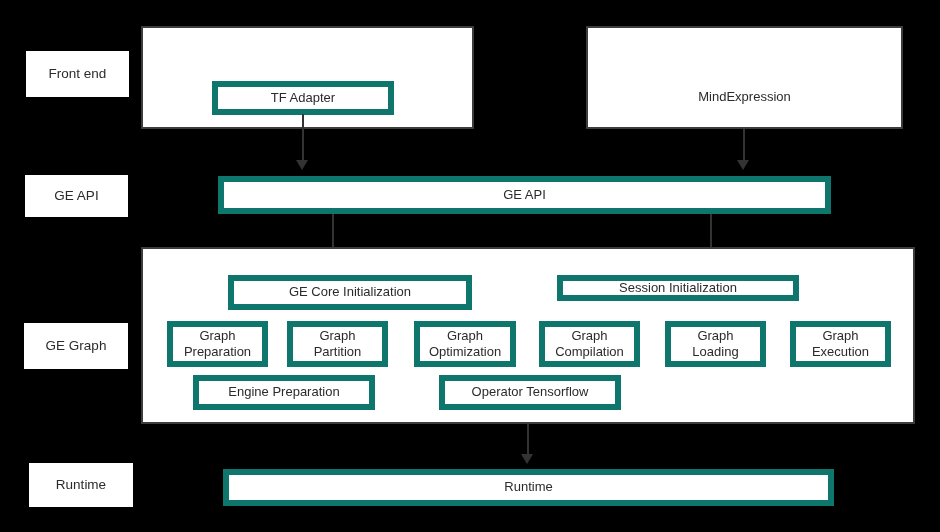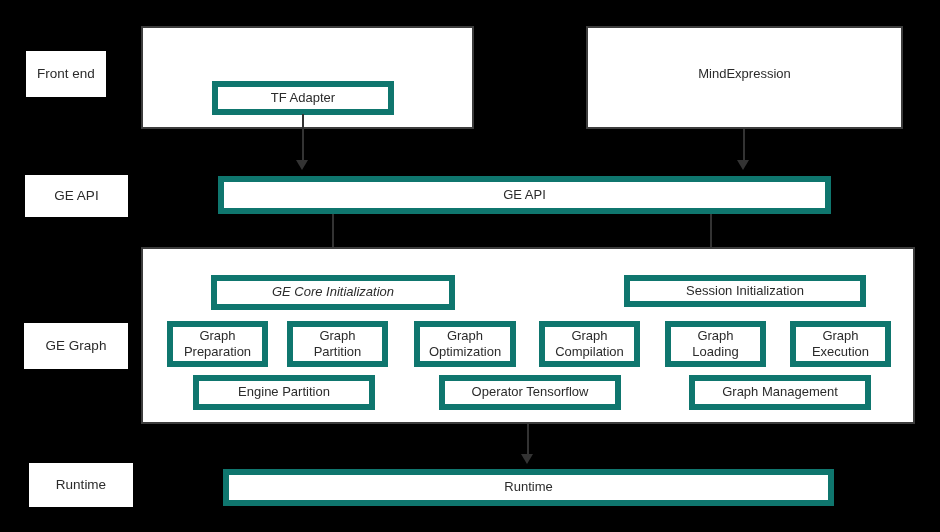--- a/index.html
+++ b/index.html
@@ -65,21 +65,21 @@
     border-left: 6px solid transparent;
     border-right: 6px solid transparent;
     border-top: 10px solid #333333;
   }
 </style>
 </head>
 <body>
 
 <div id="canvas">
 
-  <div class="box chip" style="left:26px; top:51px; width:80px; height:46px;">
+  <div class="box chip" style="left:26px; top:51px; width:103px; height:46px;">
     <span>Front end</span>
   </div>
 
   <div class="box chip" style="left:25px; top:175px; width:103px; height:42px;">
     <span>GE API</span>
   </div>
 
   <div class="box chip" style="left:24px; top:323px; width:104px; height:46px;">
     <span>GE Graph</span>
   </div>
@@ -89,45 +89,45 @@
   </div>
 
   <div class="panel" style="left:141px; top:26px; width:333px; height:103px;">
     <div class="panel-title" style="top:54px;">Tensorflow</div>
   </div>
   <div class="box outline" style="left:212px; top:81px; width:182px; height:34px;">
     <span>TF Adapter</span>
   </div>
 
   <div class="panel" style="left:586px; top:26px; width:317px; height:103px;">
-    <div class="panel-title" style="top:38px;">MindExpression</div>
+    <div class="panel-title" style="top:61px;">MindExpression</div>
   </div>
 
   <div class="vline" style="left:302px; top:114px; height:48px;"></div>
   <div class="arrowhead" style="left:296px; top:160px;"></div>
 
   <div class="vline" style="left:743px; top:129px; height:33px;"></div>
   <div class="arrowhead" style="left:737px; top:160px;"></div>
 
   <div class="box outline" style="left:218px; top:176px; width:613px; height:38px;">
     <span>GE API</span>
   </div>
 
   <div class="vline" style="left:332px; top:214px; height:47px;"></div>
   <div class="arrowhead" style="left:326px; top:259px;"></div>
 
   <div class="vline" style="left:710px; top:214px; height:47px;"></div>
   <div class="arrowhead" style="left:704px; top:259px;"></div>
 
   <div class="panel" style="left:141px; top:247px; width:774px; height:177px;"></div>
 
-  <div class="box outline" style="left:211px; top:275px; width:244px; height:35px;font-style:italic;">
+  <div class="box outline" style="left:228px; top:275px; width:244px; height:35px;">
     <span>GE Core Initialization</span>
   </div>
-  <div class="box outline" style="left:624px; top:275px; width:242px; height:32px;">
+  <div class="box outline" style="left:557px; top:275px; width:242px; height:26px;">
     <span>Session Initialization</span>
   </div>
 
   <div class="box outline" style="left:167px; top:321px; width:101px; height:46px;">
     <span>Graph
 Preparation</span>
   </div>
   <div class="box outline" style="left:287px; top:321px; width:101px; height:46px;">
     <span>Graph
 Partition</span>
@@ -143,27 +143,24 @@
   <div class="box outline" style="left:665px; top:321px; width:101px; height:46px;">
     <span>Graph
 Loading</span>
   </div>
   <div class="box outline" style="left:790px; top:321px; width:101px; height:46px;">
     <span>Graph
 Execution</span>
   </div>
 
   <div class="box outline" style="left:193px; top:375px; width:182px; height:35px;">
-    <span>Engine Partition</span>
+    <span>Engine Preparation</span>
   </div>
   <div class="box outline" style="left:439px; top:375px; width:182px; height:35px;">
     <span>Operator Tensorflow</span>
-  </div>
-  <div class="box outline" style="left:689px; top:375px; width:182px; height:35px;">
-    <span>Graph Management</span>
   </div>
 
   <div class="vline" style="left:527px; top:424px; height:32px;"></div>
   <div class="arrowhead" style="left:521px; top:454px;"></div>
 
   <div class="box outline" style="left:223px; top:469px; width:611px; height:37px;">
     <span>Runtime</span>
   </div>
 
 </div>

